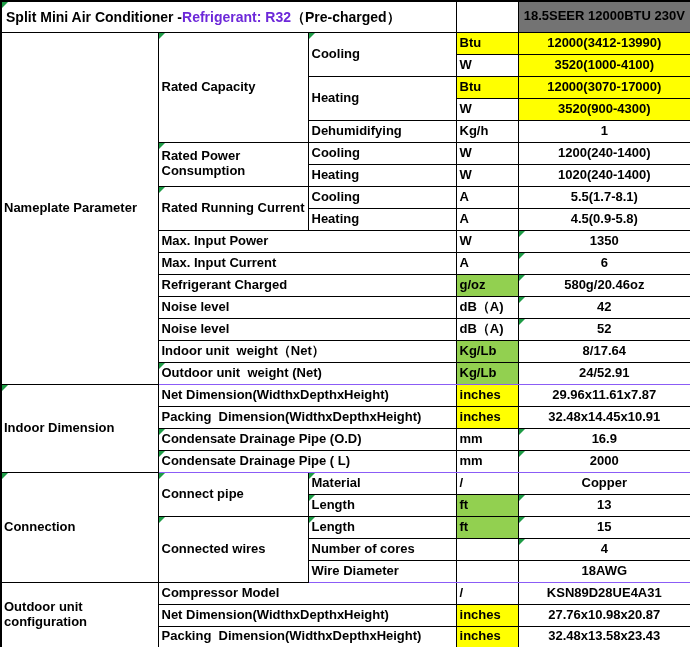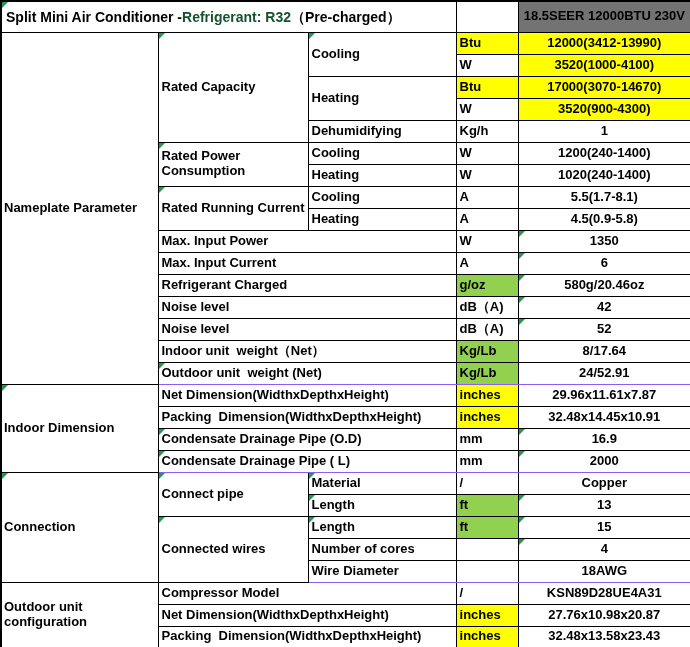--- a/index.html
+++ b/index.html
@@ -3,21 +3,21 @@
 <meta charset="utf-8">
 <style>
   html,body{margin:0;padding:0;background:#fff;}
   body{width:690px;font-family:"Liberation Sans",sans-serif;}
   table{border-collapse:collapse;table-layout:fixed;width:690px;border:2px solid #000;}
   td{border:1px solid #000;position:relative;overflow:hidden;color:#000;
      font-size:13px;line-height:1.15;padding:0;vertical-align:middle;}
   tr{height:22px;}
   tr.header-row{height:31px;}
   .title-cell{font-weight:700;font-size:14px;padding-left:4px;white-space:pre;}
-  .title-red{color:#14532d;}
+  .title-red{color:#6d28d9;}
   .model-cell{background:#737373;font-weight:700;font-size:13px;text-align:center;}
   .sec{font-weight:700;text-align:left;padding:0 2px;}
   .lbl{font-weight:700;text-align:left;padding:0 3px;white-space:pre-wrap;}
   .unit{font-weight:700;text-align:left;padding:0 3px;white-space:pre;}
   .val{font-weight:700;text-align:center;white-space:pre;}
   .y{background:#FFFF00;}
   .g{background:#92D050;margin-left:42px;}
   .sb{border-bottom:1px solid #8b5cf6;}
   .tri{position:absolute;top:0;left:0;width:0;height:0;
        border-top:6px solid #1E9C46;border-right:6px solid transparent;}
@@ -48,21 +48,21 @@
     <td class="unit y">Btu</td>
     <td class="val y">12000(3412-13990)</td>
   </tr>
   <tr>
     <td class="unit">W</td>
     <td class="val y">3520(1000-4100)</td>
   </tr>
   <tr>
     <td rowspan="2" class="lbl">Heating</td>
     <td class="unit y">Btu</td>
-    <td class="val y">17000(3070-14670)</td>
+    <td class="val y">12000(3070-17000)</td>
   </tr>
   <tr>
     <td class="unit">W</td>
     <td class="val y">3520(900-4300)</td>
   </tr>
   <tr>
     <td class="lbl">Dehumidifying</td>
     <td class="unit">Kg/h</td>
     <td class="val">1</td>
   </tr>

